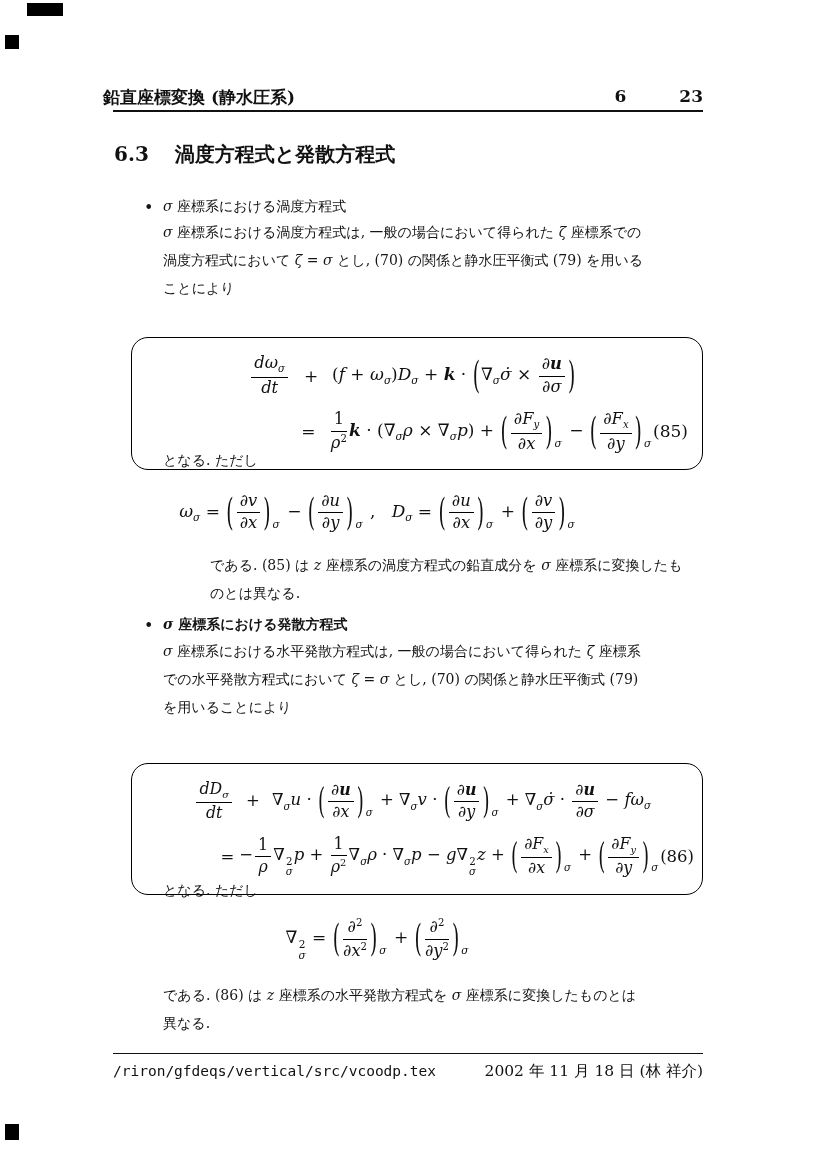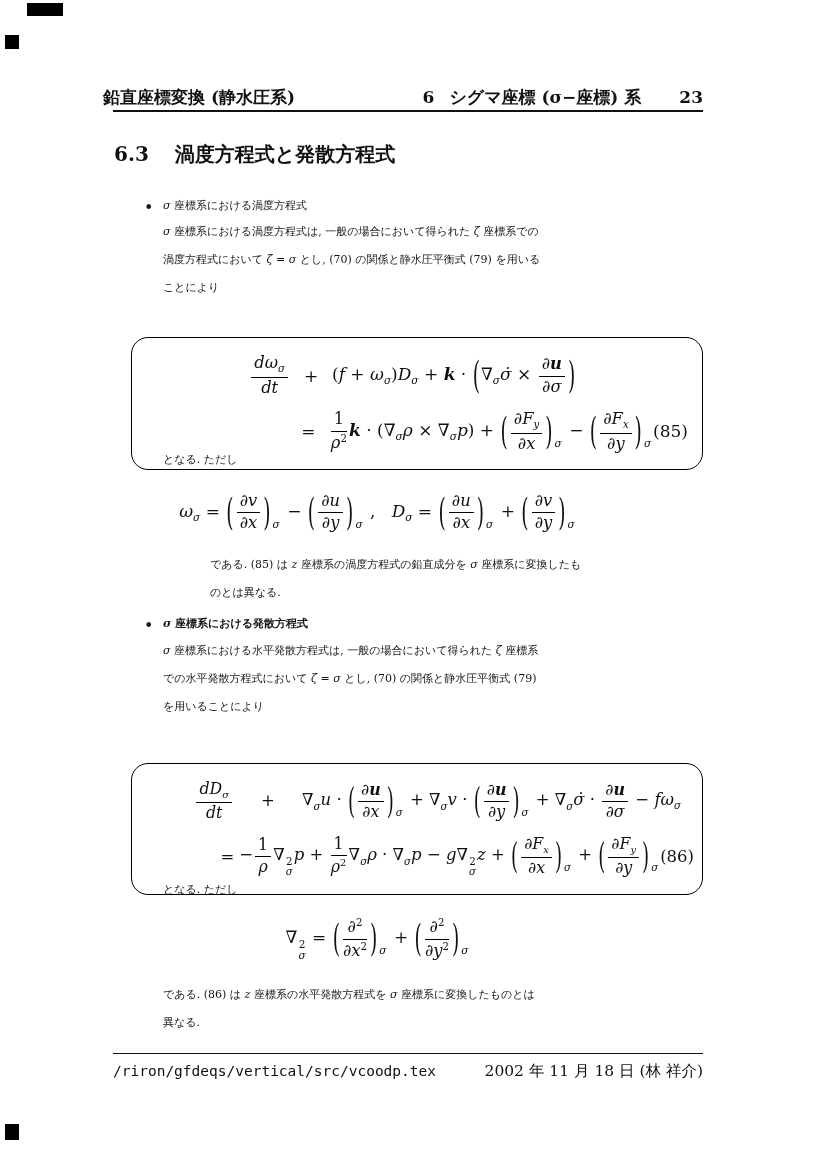--- a/index.html
+++ b/index.html
@@ -13,21 +13,21 @@
   
   .hdr{font-weight:bold;font-size:17px;white-space:nowrap;}
   .hdr-right{display:flex;align-items:baseline;}
   .hdr-right .secno{margin-right:15px;}
   .hdr-right .pageno{margin-left:38px;}
   .rule{background:#111;position:absolute;}
   
   .sec-heading{font-weight:bold;font-size:20px;white-space:nowrap;}
   .sec-heading .no{margin-right:19px;}
   
-  .jp{font-size:11px;line-height:28px;color:#151515;}
+  .jp{font-size:14px;line-height:28px;color:#151515;}
   .jp i{font-family:"DejaVu Serif",serif;}
   .bullet{font-size:16px;}
   
   .eqbox{
     position:absolute;border:1.6px solid #000;border-radius:17px;background:#fff;
     display:flex;flex-direction:column;justify-content:center;gap:13px;
     box-sizing:border-box;
     margin-top:38px;
   }
   .eqrow{display:flex;align-items:center;white-space:nowrap;position:relative;}
@@ -53,21 +53,20 @@
 </head>
 <body>
 
 <div class="mark" style="left:27px;top:3px;width:36px;height:13px;"></div>
 <div class="mark" style="left:5px;top:35px;width:14px;height:14px;"></div>
 <div class="mark" style="left:5px;top:1124px;width:14px;height:16px;"></div>
 
 <div class="abs hdr" style="left:103px;top:86px;">鉛直座標変換 (静水圧系)</div>
 <div class="abs hdr hdr-right" style="right:123px;top:86px;">
   <span class="secno">6</span>
-  <span>シグマ座標 (σ−座標) 系</span>
   <span class="pageno">23</span>
 </div>
 <div class="rule" style="left:113px;top:110px;width:590px;height:1.7px;"></div>
 
 <div class="abs sec-heading" style="left:114px;top:141px;">
   <span class="no">6.3</span>
   <span>渦度方程式と発散方程式</span>
 </div>
 
 <div class="abs jp bullet" style="left:144px;top:194px;">•</div>
@@ -97,21 +96,21 @@
 
 <div class="abs math ceq" style="left:113px;top:492px;width:530px;"><i>ω<sub>σ</sub></i> = <span class="bp">(</span><span class="fr"><span class="nu"><i>∂v</i></span><span class="de"><i>∂x</i></span></span><span class="bp">)</span><sub class="ps"><i>σ</i></sub> − <span class="bp">(</span><span class="fr"><span class="nu"><i>∂u</i></span><span class="de"><i>∂y</i></span></span><span class="bp">)</span><sub class="ps"><i>σ</i></sub> ,&nbsp;&nbsp; <i>D<sub>σ</sub></i> = <span class="bp">(</span><span class="fr"><span class="nu"><i>∂u</i></span><span class="de"><i>∂x</i></span></span><span class="bp">)</span><sub class="ps"><i>σ</i></sub> + <span class="bp">(</span><span class="fr"><span class="nu"><i>∂v</i></span><span class="de"><i>∂y</i></span></span><span class="bp">)</span><sub class="ps"><i>σ</i></sub></div>
 
 <div class="abs jp" style="left:163px;top:551px;width:560px;margin-left:47px;">である. (85) は <i>z</i> 座標系の渦度方程式の鉛直成分を <i>σ</i> 座標系に変換したも<br>のとは異なる.</div>
 
 <div class="abs jp bullet" style="left:144px;top:612px;">•</div>
 <div class="abs jp" style="left:163px;top:610px;font-weight:bold;"><i>σ</i> 座標系における発散方程式</div>
 <div class="abs jp" style="left:163px;top:637px;width:560px;"><i>σ</i> 座標系における水平発散方程式は, 一般の場合において得られた <i>ζ</i> 座標系<br>での水平発散方程式において <i>ζ</i> = <i>σ</i> とし, (70) の関係と静水圧平衡式 (79)<br>を用いることにより</div>
 
 <div class="eqbox" style="left:131px;top:725px;width:572px;height:132px;padding:0 8px 0 54px;">
-  <div class="eqrow math" style="font-size:16.5px;gap:15px;">
+  <div class="eqrow math" style="font-size:16.5px;">
     <span class="lhs" style="width:48px;">
         <span class="fr">
           <span class="nu"><i>dD<sub>σ</sub></i></span>
           <span class="de"><i>dt</i></span>
         </span>
       </span>
     <span class="op" style="width:38px;">+</span>
     <span>∇<sub><i>σ</i></sub><i>u</i> · <span class="bp">(</span><span class="fr"><span class="nu"><i>∂</i><span class="vec">u</span></span><span class="de"><i>∂x</i></span></span><span class="bp">)</span><sub class="ps"><i>σ</i></sub> + ∇<sub><i>σ</i></sub><i>v</i> · <span class="bp">(</span><span class="fr"><span class="nu"><i>∂</i><span class="vec">u</span></span><span class="de"><i>∂y</i></span></span><span class="bp">)</span><sub class="ps"><i>σ</i></sub> + ∇<sub><i>σ</i></sub><i>σ̇</i> · <span class="fr"><span class="nu"><i>∂</i><span class="vec">u</span></span><span class="de"><i>∂σ</i></span></span> − <i>fω<sub>σ</sub></i></span>
   </div>
   <div class="eqrow math" style="font-size:16.5px;">

